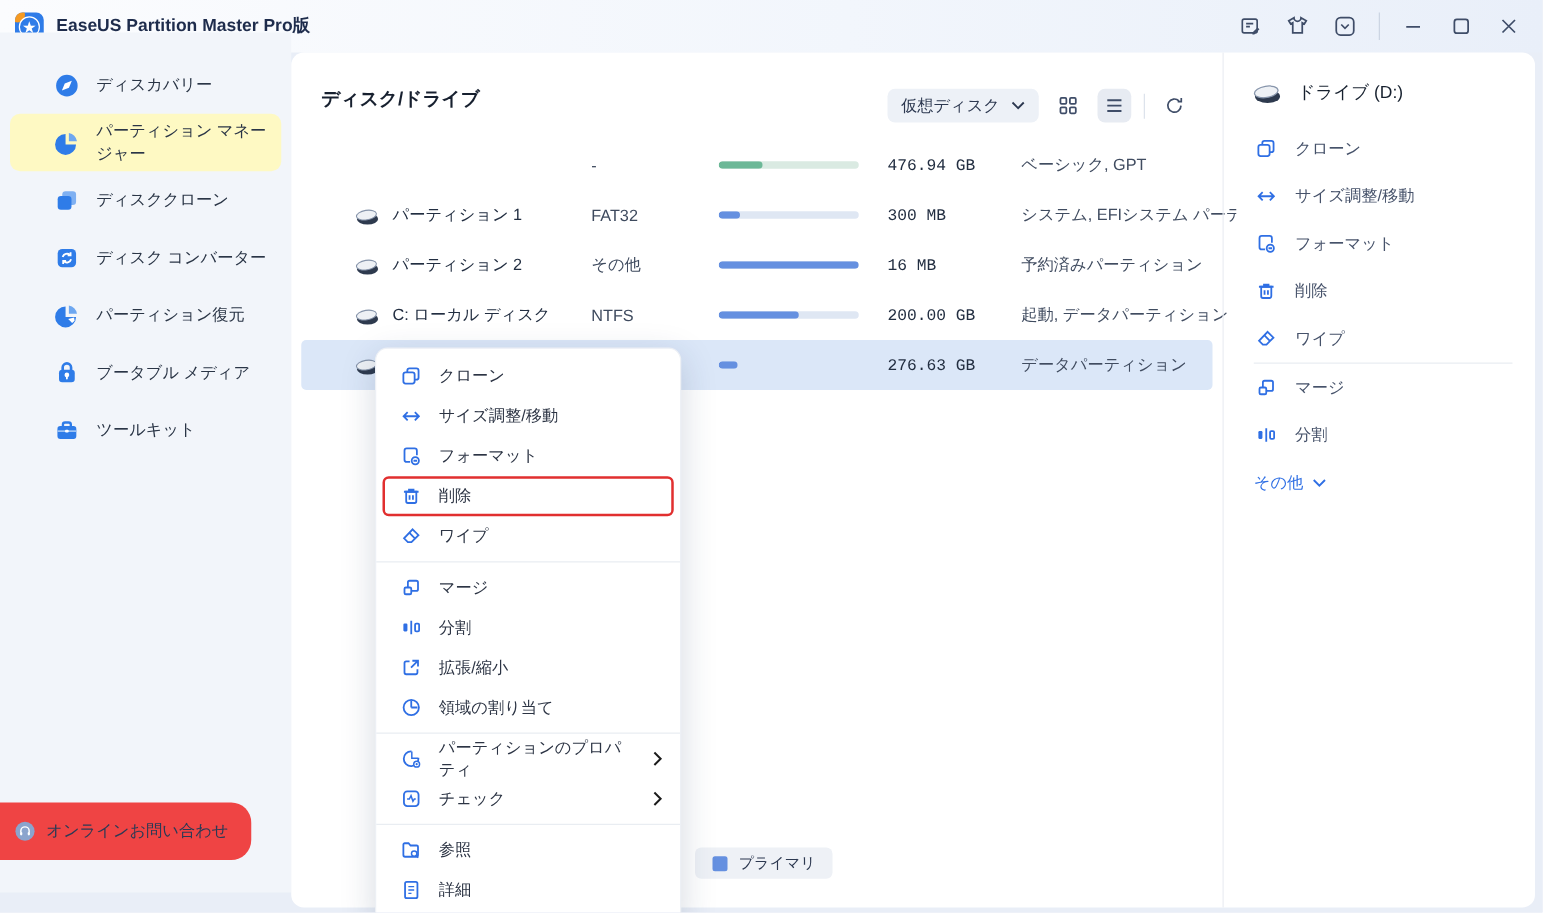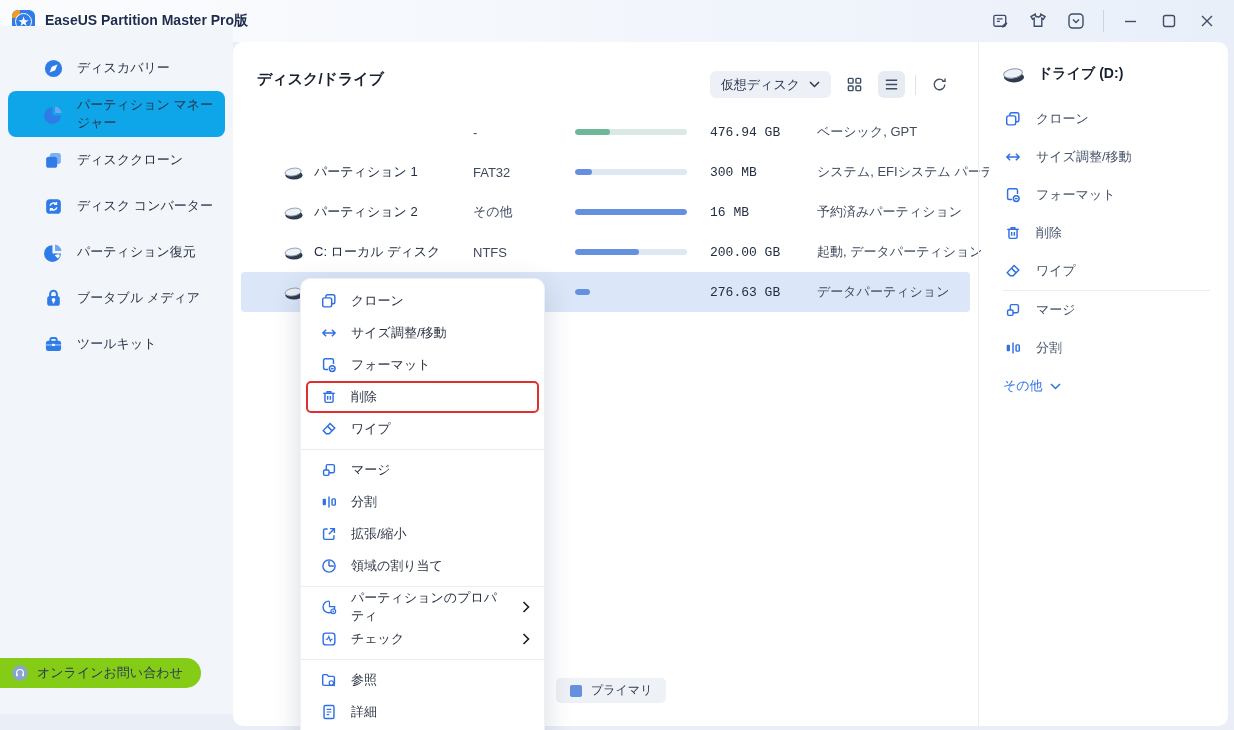--- a/index.html
+++ b/index.html
@@ -19,23 +19,23 @@
   .app-title { font-size:14px; font-weight:bold; color:#1e2c4c; }
   .tb-right { position:absolute; right:16px; top:0; height:42px; display:flex; align-items:center; gap:16px; color:#3f4d68; }
   .tb-btn { display:flex; align-items:center; justify-content:center; width:22px; height:22px; cursor:pointer; }
   .tb-div { width:1px; height:22px; background:#ccd5e3; }
 
   
   .sidebar { position:absolute; left:0; top:26px; width:233px; height:688px; background:#f2f5fa; }
   .side-list { padding-top:19px; }
   .side-item { height:46px; margin:0 8px; border-radius:8px; display:flex; align-items:center;
     padding-left:34px; gap:13px; font-size:13px; color:#2a3546; cursor:pointer; }
-  .side-item.selected { background:#0ea5e9;align-items:center; }
+  .side-item.selected { background:#fef9c3;align-items:center; }
   .side-icon { width:22px; height:22px; display:flex; align-items:center; justify-content:center; flex:0 0 22px; }
-  .support { position:absolute; left:0; bottom:26px; height:30px; background:#84cc16;
+  .support { position:absolute; left:0; bottom:26px; height:46px; background:#ef4444;
     border-radius:0 16px 16px 0; display:flex; align-items:center; gap:8px; padding:0 18px 0 10px;
     font-size:13px; color:#2b3a55; cursor:pointer; }
 
   
   .card { position:absolute; left:233px; top:42px; width:995px; height:684px; background:#fff; border-radius:10px; }
   .main-col { position:absolute; left:0; top:0; width:745px; height:684px; }
   .main-title { position:absolute; left:24px; top:28px; font-size:15px; font-weight:bold; color:#17202f; }
   .main-controls { position:absolute; right:26px; top:29px; display:flex; align-items:center; gap:10px;margin-left:12px; }
   .vd-btn { display:flex; align-items:center; gap:9px; height:27px; padding:0 11px; background:#edf1f7;
     border-radius:6px; font-size:13px; color:#2c3850; cursor:pointer; }
@@ -63,21 +63,21 @@
   .fill { height:100%; border-radius:3px; background:#6590e0; }
   .fill.green { background:#6cb897; }
 
   .legend { position:absolute; left:323px; bottom:23px; height:25px; background:#eef1f6; border-radius:5px;
     display:flex; align-items:center; gap:9px; padding:0 14px; font-size:12px; color:#2c3850; }
   .swatch { width:12px; height:12px; border-radius:2px; background:#6590e0; }
 
   
   .rpanel { position:absolute; left:745px; top:0; width:250px; height:684px; border-left:1px solid #ebeef3; }
   .rp-header { position:absolute; left:22px; top:22px; display:flex; align-items:center; gap:11px;
-    font-size:14px; font-weight:bold; color:#16202e; }
+    font-size:14px; font-weight:normal; color:#16202e; }
   .rp-list { position:absolute; left:24px; top:58px; right:18px; }
   .rp-item { height:38px; display:flex; align-items:center; gap:14px; font-size:13px; color:#46526a; cursor:pointer; }
   .rp-item .mi { color:#2f6fe4; }
   .rp-sep { height:1px; background:#e9edf2; margin:0 0; }
   .rp-more { height:38px; display:flex; align-items:center; gap:7px; font-size:13px; color:#2f6fe4; cursor:pointer; }
 
   
   .ctx { position:absolute; left:300px; top:278px; width:245px; background:#fff; border-radius:10px;
     border:1px solid #edf0f5; box-shadow:0 8px 28px rgba(30,50,90,.18); padding:6px 0 10px; }
   .ctx-item { height:32px; display:flex; align-items:center; gap:13px; padding:0 14px 0 18px;

